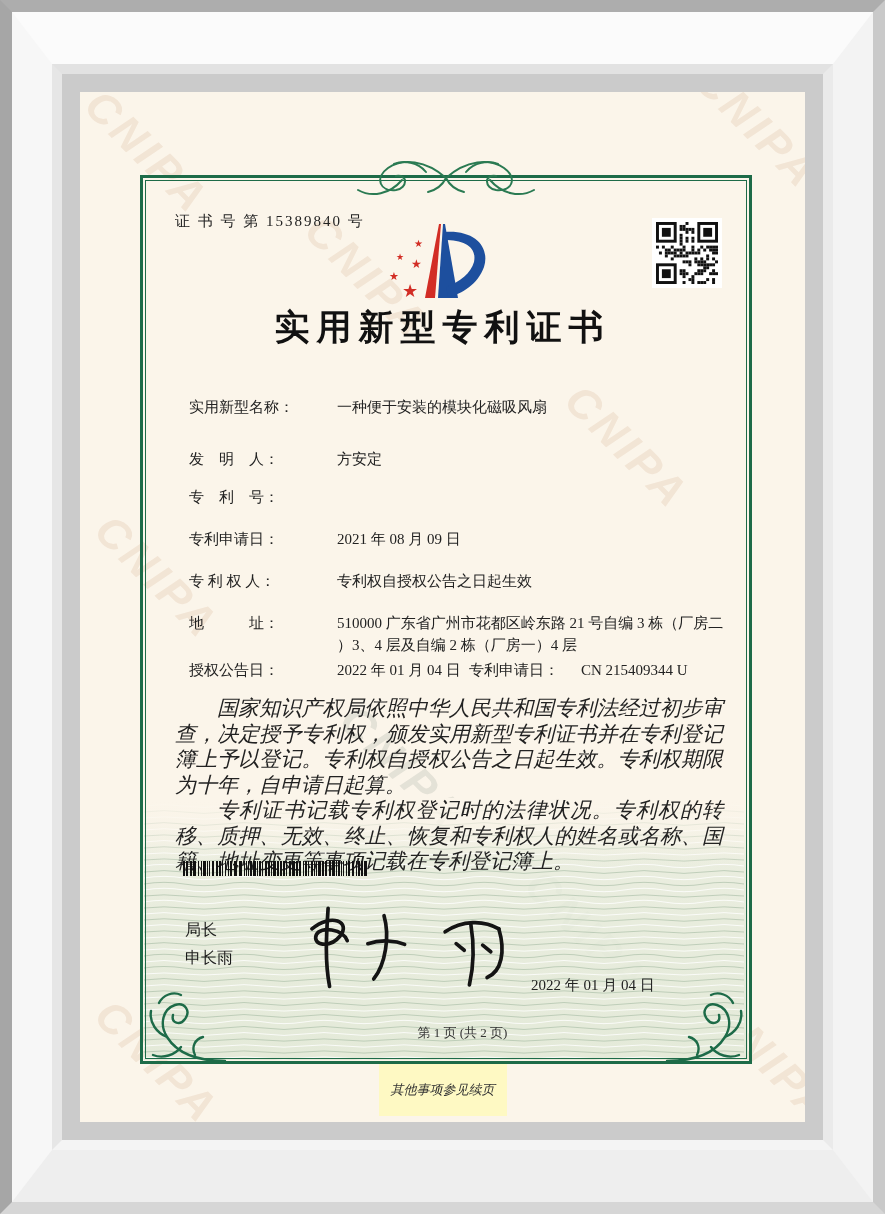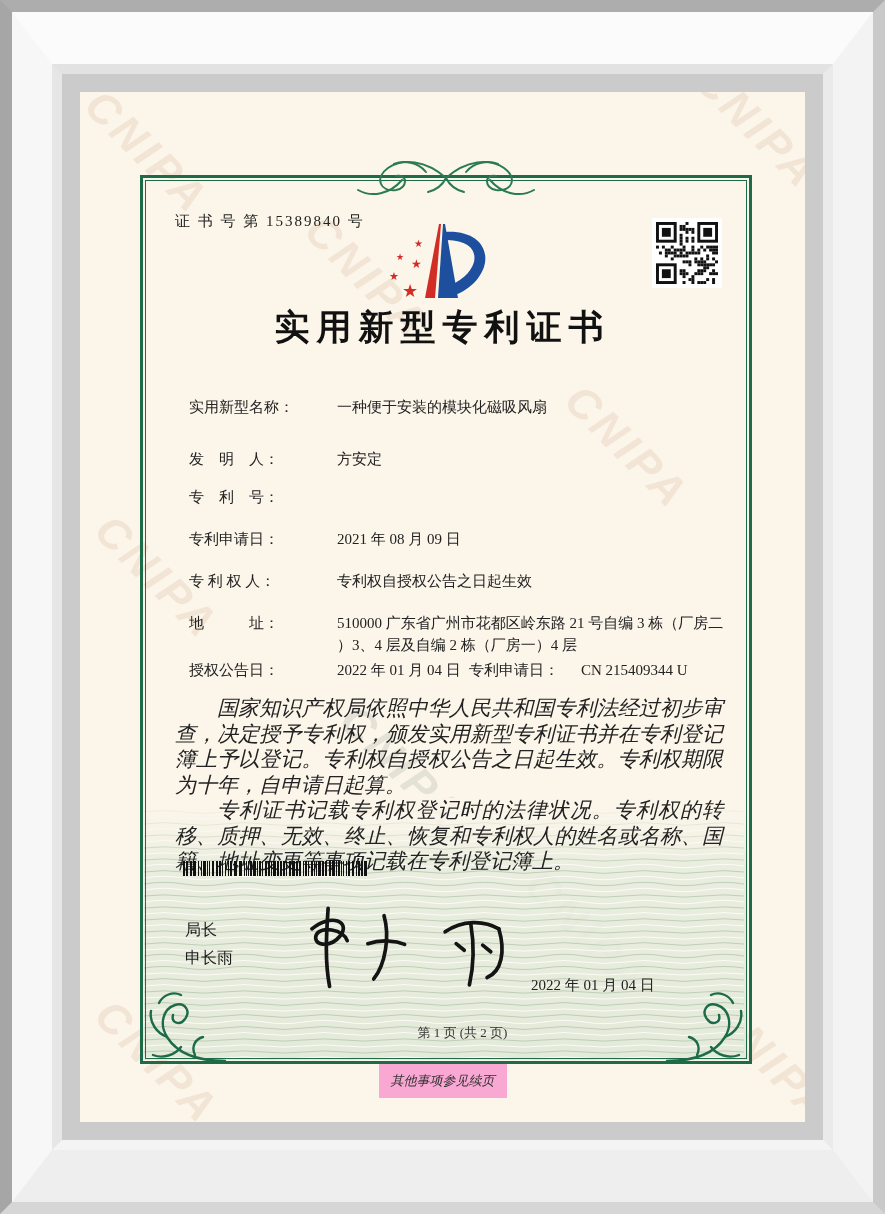--- a/index.html
+++ b/index.html
@@ -57,21 +57,21 @@
   .barcode i{display:block;height:100%;}
   .sigtitle{position:absolute;left:105px;top:828px;font-size:16px;color:#1a1a1a;
             font-family:"Liberation Sans","DejaVu Sans",sans-serif;text-align:right;}
   .signame{position:absolute;left:105px;top:856px;font-size:16px;color:#1a1a1a;
            font-family:"Liberation Sans","DejaVu Sans",sans-serif;}
   .signature{position:absolute;left:212px;top:806px;}
   .issuedate{position:absolute;left:451px;top:884px;font-size:15px;color:#222;}
   .pageinfo{position:absolute;left:0;top:932px;width:725px;text-align:center;
             font-size:13px;color:#333;padding-left:20px;}
   .footnote{position:absolute;left:50%;top:972px;transform:translateX(-50%);
-            background:#f9a8d4;padding:8px 12px;font-size:13px;font-style:italic;color:#333;}
+            background:#fef9c3;padding:17px 12px;font-size:13px;font-style:italic;color:#333;}
 </style>
 </head>
 <body>
 
 <div class="scene">
   <div class="f1">
   <div class="f2">
   <div class="f3">
   <div class="mat">
     <div class="paper">

